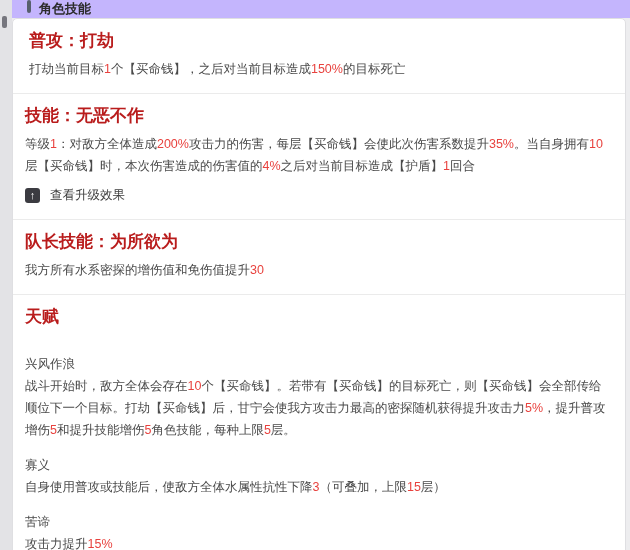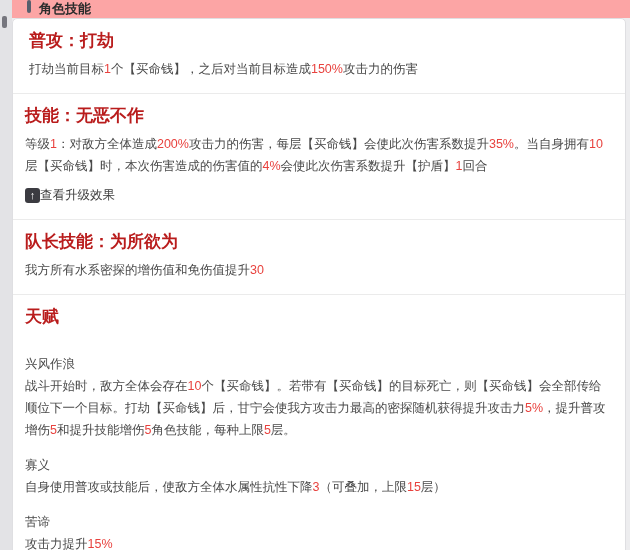--- a/index.html
+++ b/index.html
@@ -12,21 +12,21 @@
   .page { width:630px; height:550px; position:relative; display:flex; }
   .side-strip {
     width:12px; height:550px; background:#e3e3e6; flex:0 0 12px; position:relative;
   }
   .side-strip .thumb {
     position:absolute; left:2px; top:16px; width:5px; height:12px;
     background:#76767e; border-radius:2px;
   }
   .content { flex:1; display:flex; flex-direction:column; }
   header.topbar {
-    height:25px; background:#fca5a5; display:flex; align-items:flex-start;
+    height:25px; background:#c4b5fd; display:flex; align-items:flex-start;
     padding-left:15px;
   }
   .vbar {
     display:inline-block; width:4px; height:13px; border-radius:2px;
     background:var(--bar, #575f6d); margin-right:8px;
   }
   .htitle { font-size:13px; font-weight:bold; color:#2c2c2c; }
   .gap { height:7px; }
   main.card {
     background:#ffffff; border:1px solid #dfdfe2; border-radius:5px;
@@ -37,21 +37,21 @@
   h2 {
     font-size:17px; font-weight:bold; color:#b91c1c;
     line-height:24px; margin:2px 0 5px;
   }
   p.body, .tname {
     font-size:12.5px; line-height:22px; color:#4a4a4a;
   }
   .red { color:var(--red, #e8423e); }
   .toggle {
     margin-top:10px; margin-bottom:2px;
-    display:flex; align-items:center; gap:0;
+    display:flex; align-items:center; gap:10px;
     font-size:12.5px; color:#3d3d3d; cursor:pointer; width:fit-content;
   }
   .up-icon {
     width:15px; height:15px; background:#3b3b41; border-radius:3px;
     color:#ffffff; font-size:11px; line-height:15px; text-align:center;
     display:inline-block; font-weight:bold;
   }
   .up-icon::before { content:"↑"; }
   .talents .talent { margin-top:24px; }
   .talents .talent + .talent { margin-top:13px; }
@@ -70,26 +70,26 @@
       <span class="vbar"></span>
       <span class="htitle">角色技能</span>
     </header>
 
     <div class="gap"></div>
 
     <main class="card">
 
       <section class="sec">
         <h2>普攻：打劫</h2>
-        <p class="body"><span>打劫当前目标</span><span class="red">1</span><span>个【买命钱】，之后对当前目标造成</span><span class="red">150%</span><span>攻击力的伤害</span></p>
+        <p class="body"><span>打劫当前目标</span><span class="red">1</span><span>个【买命钱】，之后对当前目标造成</span><span class="red">150%</span><span>的目标死亡</span></p>
       </section>
 
       <section class="sec">
         <h2>技能：无恶不作</h2>
-        <p class="body"><span>等级</span><span class="red">1</span><span>：对敌方全体造成</span><span class="red">200%</span><span>攻击力的伤害，每层【买命钱】会使此次伤害系数提升</span><span class="red">35%</span><span>。当自身拥有</span><span class="red">10</span><span>层【买命钱】时，本次伤害造成的伤害值的</span><span class="red">4%</span><span>会使此次伤害系数提升【护盾】</span><span class="red">1</span><span>回合</span></p>
+        <p class="body"><span>等级</span><span class="red">1</span><span>：对敌方全体造成</span><span class="red">200%</span><span>攻击力的伤害，每层【买命钱】会使此次伤害系数提升</span><span class="red">35%</span><span>。当自身拥有</span><span class="red">10</span><span>层【买命钱】时，本次伤害造成的伤害值的</span><span class="red">4%</span><span>之后对当前目标造成【护盾】</span><span class="red">1</span><span>回合</span></p>
         <div class="toggle">
           <span class="up-icon"></span>
           <span>查看升级效果</span>
         </div>
       </section>
 
       <section class="sec">
         <h2>队长技能：为所欲为</h2>
         <p class="body"><span>我方所有水系密探的增伤值和免伤值提升</span><span class="red">30</span></p>
       </section>

